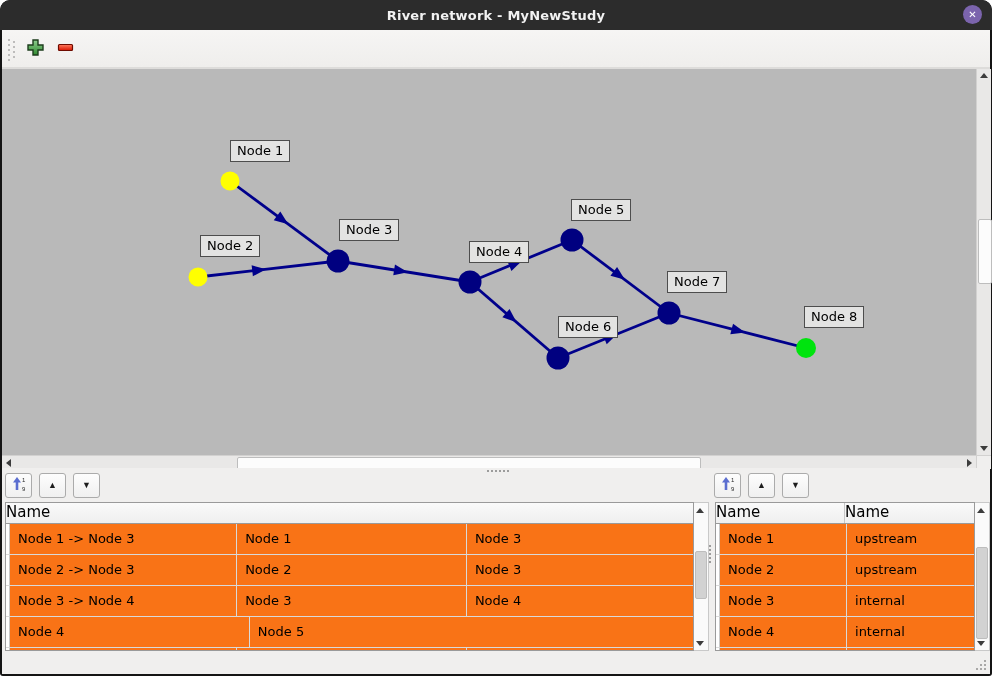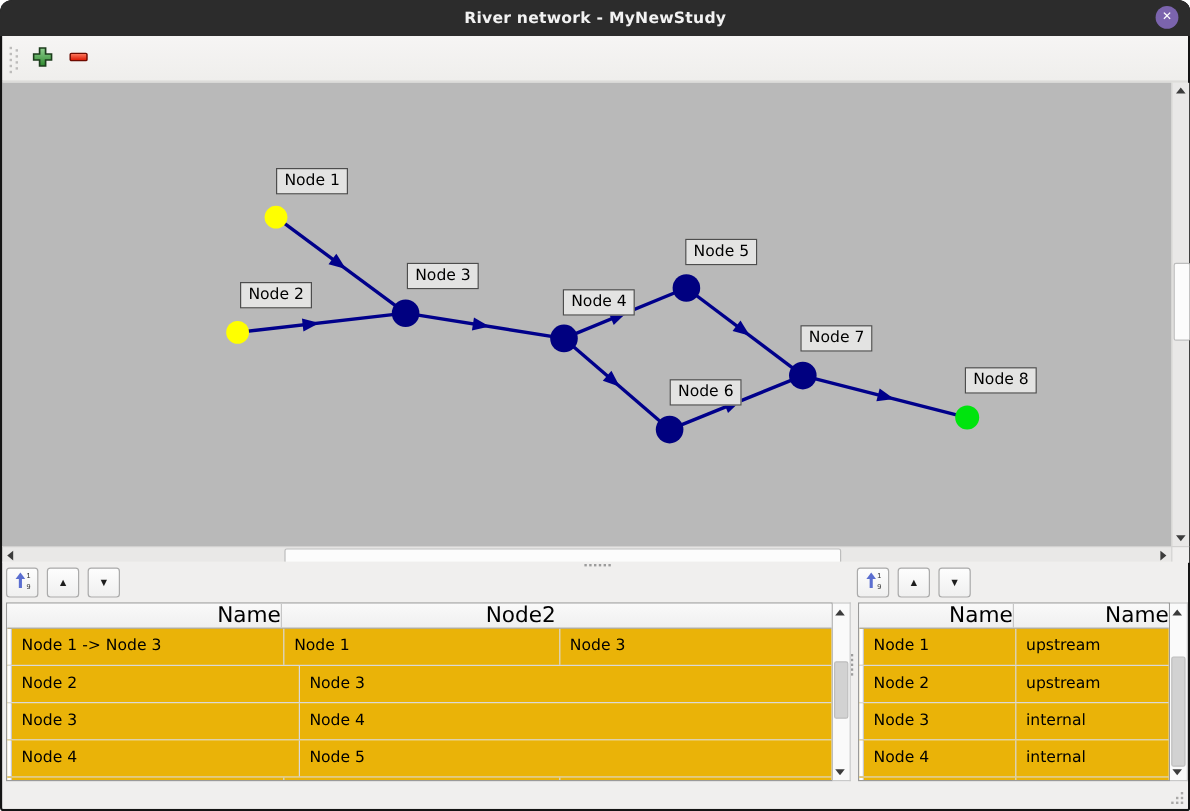--- a/index.html
+++ b/index.html
@@ -65,24 +65,24 @@
   .mini-btn{width:27px;height:25px;background:linear-gradient(#fdfdfd,#f0f0f0);border:1px solid #ababab;
             border-radius:3px;display:flex;align-items:center;justify-content:center;cursor:pointer;padding:0;}
   .mini-btn .bw{font-size:9px;color:#1d1d1d;line-height:1;}
 
   
   .table-wrap{position:absolute;top:34px;height:149px;display:flex;}
   .table-wrap.left{left:3px;width:704px;}
   .table-wrap.right{left:713px;width:275px;}
   .tcells{flex:1;border:1px solid #9a9a9a;background:#fff;overflow:hidden;display:flex;flex-direction:column;}
   .thead{height:20px;display:flex;background:linear-gradient(#fafafa,#efefef);border-bottom:1px solid #9a9a9a;flex:none;}
-  .th{font-size:18px;color:#000;text-align:right;line-height:19px;border-right:1px solid #c6c6c6;
+  .th{font-size:15px;color:#000;text-align:left;line-height:19px;border-right:1px solid #c6c6c6;
       overflow:hidden;white-space:nowrap;cursor:pointer;}
   .th:last-child{border-right:none;}
-  .trow{height:30px;display:flex;background:#eab308;border-bottom:1px solid #d9d9d9;flex:none;
+  .trow{height:30px;display:flex;background:#f97316;border-bottom:1px solid #d9d9d9;flex:none;
         box-shadow:inset 3px 0 0 #fff,inset 4px 0 0 #c9c9c9;cursor:pointer;}
   .trow.partial{height:9px;border-bottom:none;}
   .td{font-size:13px;color:#000;line-height:29px;padding-left:8px;border-right:1px solid #d9d9d9;
       overflow:hidden;white-space:nowrap;}
   .td:first-child{padding-left:12px;}
   .td:last-child{border-right:none;}
   .lt .c0{width:33.2%;} .lt .c1{width:33.6%;} .lt .c2{width:33.2%;}
   .rt .c0{width:49.8%;} .rt .c1{width:50.2%;}
   .tbar{width:14px;flex:none;background:#fafafa;border:1px solid #c9c9c9;border-left:none;position:relative;}
   .tbar .sb-btn{width:12px;height:12px;left:0;}
@@ -224,33 +224,34 @@
         </button>
       <button class="mini-btn">
           <span class="bw">▼</span>
         </button>
     </div>
 
     <div class="table-wrap left">
       <div class="tcells lt">
         <div class="thead">
           <div class="th c0">Name</div>
-          <div class="th c2">Node2</div>
         </div>
         <div id="branches-body">
             <div class="trow">
               <div class="td c0">Node 1 -&gt; Node 3</div>
               <div class="td c1">Node 1</div>
               <div class="td c2">Node 3</div>
             </div>
             <div class="trow">
+              <div class="td c0">Node 2 -&gt; Node 3</div>
               <div class="td c1">Node 2</div>
               <div class="td c2">Node 3</div>
             </div>
             <div class="trow">
+              <div class="td c0">Node 3 -&gt; Node 4</div>
               <div class="td c1">Node 3</div>
               <div class="td c2">Node 4</div>
             </div>
             <div class="trow">
               <div class="td c1">Node 4</div>
               <div class="td c2">Node 5</div>
             </div>
           </div>
         <div class="trow partial">
             <div class="td c0"></div>

